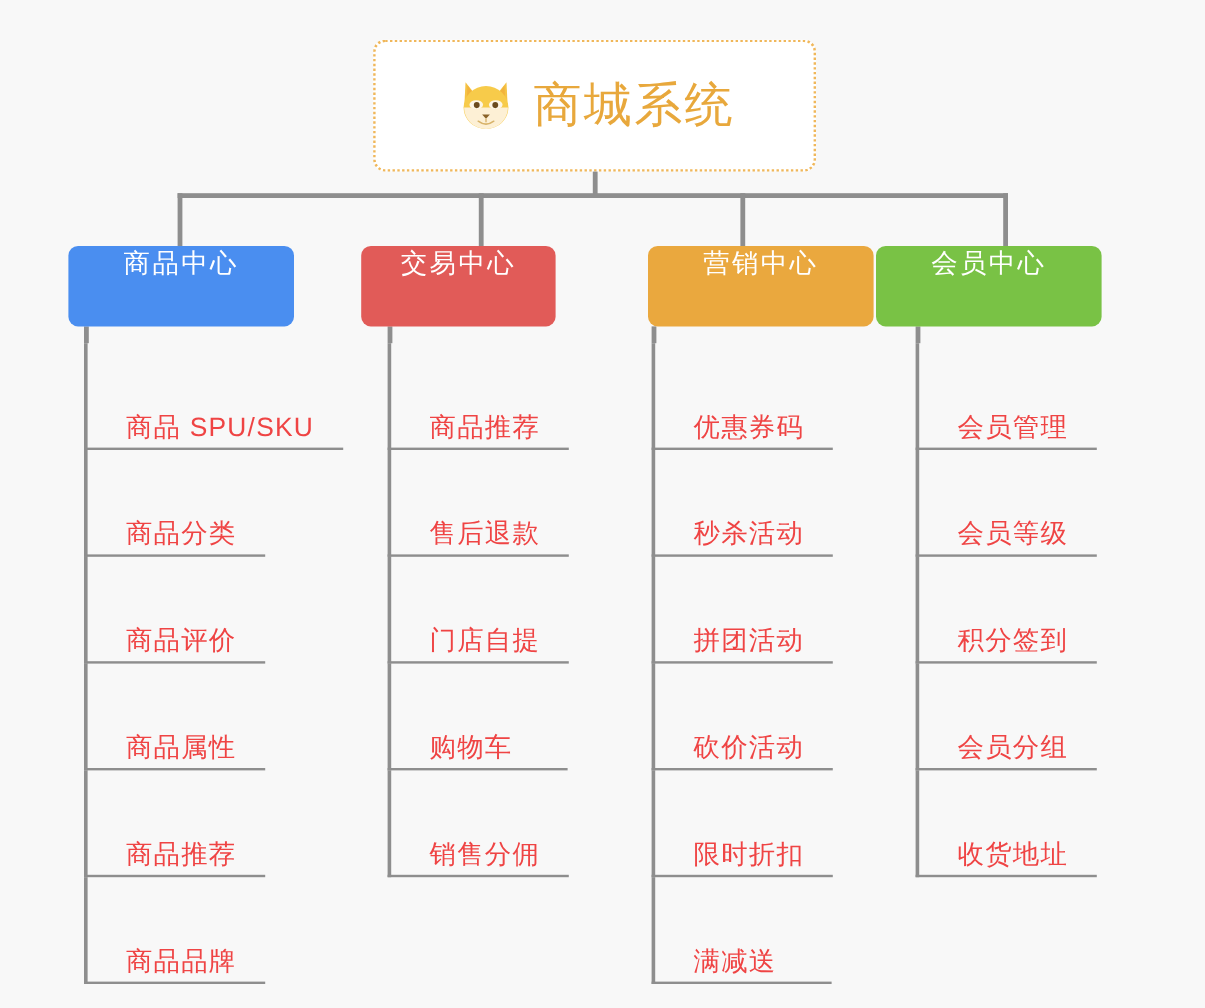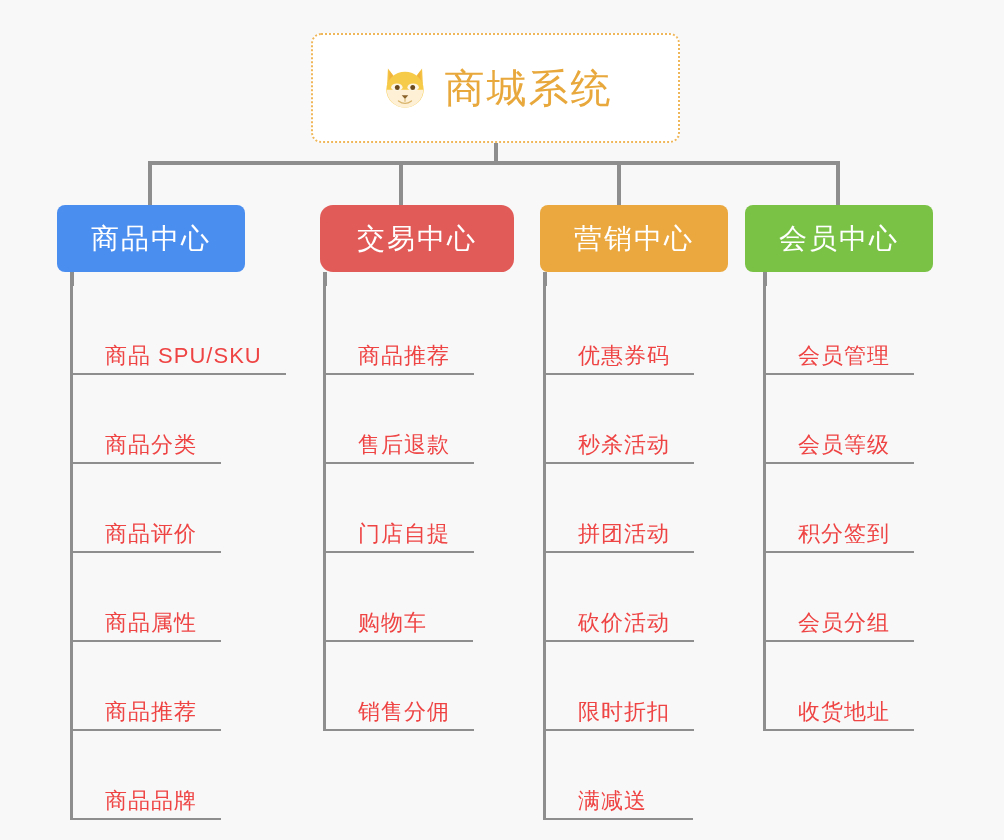--- a/index.html
+++ b/index.html
@@ -67,30 +67,30 @@
   .conn-stub.c2 { left: 543px; }
   .conn-stub.c3 { left: 763px; }
 
   
   .cat-box {
     position: absolute;
     top: 205px;
     height: 67px;
     border-radius: 8px;
     display: flex;
-    align-items: center;
+    align-items: flex-start;
     justify-content: center;
     color: #ffffff;
-    font-size: 28px;
+    font-size: 22px;
     letter-spacing: 2px;
   }
   .cat-box.c0 { left: 57px;  width: 188px; }
-  .cat-box.c1 { left: 320px; width: 194px; border-radius: 13px; }
+  .cat-box.c1 { left: 301px; width: 162px; }
   .cat-box.c2 { left: 525px; width: 188px; }
-  .cat-box.c3 { left: 745px; width: 188px; }
+  .cat-box.c3 { left: 730px; width: 188px; }
 
   
   .leaf-col {
     position: absolute;
     top: 286px;
   }
   .leaf-col.c0 { left: 70px; }
   .leaf-col.c1 { left: 323px; }
   .leaf-col.c2 { left: 543px; }
   .leaf-col.c3 { left: 763px; }

